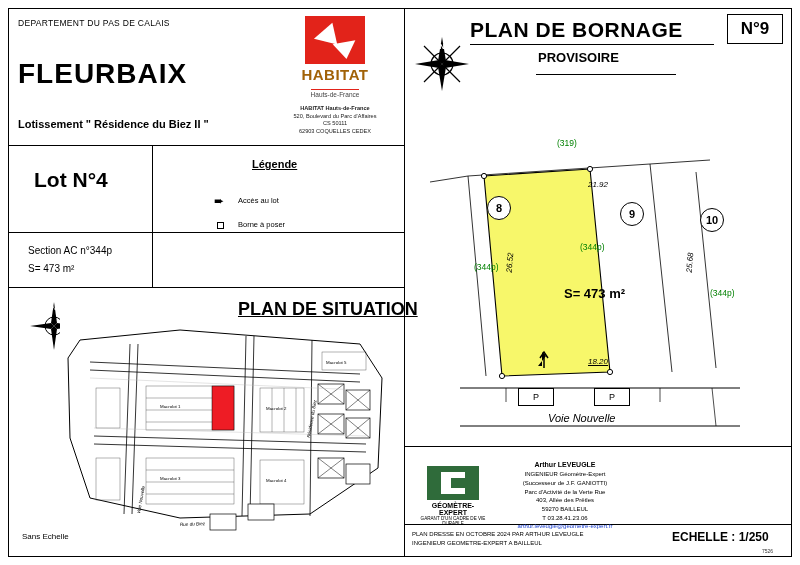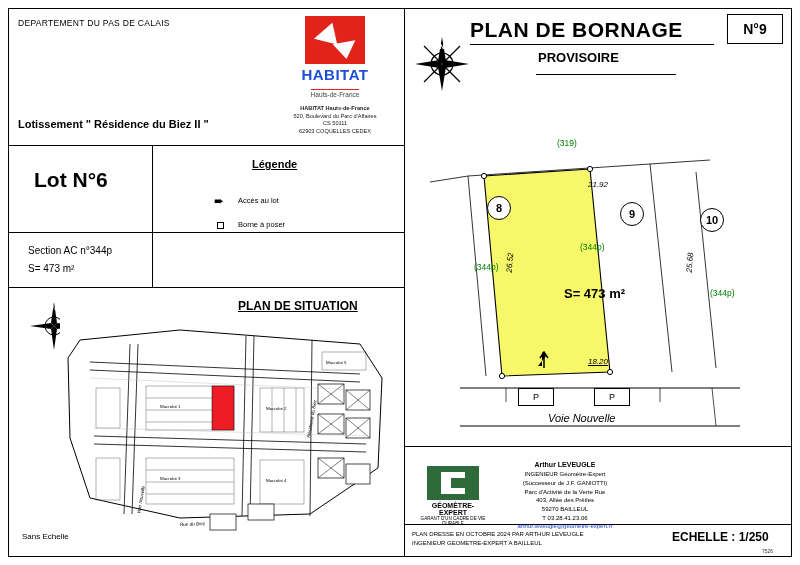--- a/index.html
+++ b/index.html
@@ -24,41 +24,41 @@
   .legende-title{position:absolute;left:246px;top:158px;font-size:11px;font-weight:bold;text-decoration:underline;margin-left:6px;}
   .leg-item{position:absolute;font-size:7.5px;}
   .leg-arrow{position:absolute;left:214px;top:196px;font-size:12px;line-height:10px;}
   .leg-square{position:absolute;left:217px;top:222px;width:5px;height:5px;border:1px solid #000;}
 
   
   .logo-box{position:absolute;left:280px;top:16px;width:110px;text-align:center;}
   .logo-red{width:60px;height:48px;margin:0 auto;background:#e2231a;position:relative;}
   .logo-red:after{content:"";position:absolute;left:11px;top:6px;width:0;height:0;border-left:14px solid transparent;border-right:10px solid transparent;border-bottom:20px solid #fff;transform:rotate(14deg);}
   .logo-red:before{content:"";position:absolute;right:8px;bottom:5px;width:0;height:0;border-left:11px solid transparent;border-right:12px solid transparent;border-top:17px solid #fff;transform:rotate(-10deg);}
-  .logo-name{font-size:15px;font-weight:bold;color:#1d4ed8;letter-spacing:.5px;margin-top:2px;}
+  .logo-name{font-size:15px;font-weight:bold;color:#a16207;letter-spacing:.5px;margin-top:2px;}
   .logo-sub{font-size:6.5px;color:#444;border-top:1px solid #e2231a;display:inline-block;padding-top:1px;margin-top:1px;}
   .logo-addr{font-size:5.6px;color:#222;line-height:1.35;margin-top:4px;}
   .logo-addr b{font-weight:bold;}
 
   
-  .ps-title{position:absolute;left:238px;top:299px;font-size:12px;font-weight:bold;text-decoration:underline;}
+  .ps-title{position:absolute;left:238px;top:299px;font-size:18px;font-weight:bold;text-decoration:underline;}
   .ps-box{position:absolute;left:60px;top:318px;width:340px;height:218px;overflow:hidden;}
   .ps-canvas{position:absolute;left:0;top:0;width:340px;height:218px;}
   .sansech{position:absolute;left:22px;top:532px;font-size:8px;}
 
   
   .compass-sm{position:absolute;left:28px;top:300px;width:52px;height:52px;}
   .compass-lg{position:absolute;left:414px;top:36px;width:56px;height:56px;}
 
   
   .r-title{position:absolute;left:470px;top:18px;font-size:21px;font-weight:bold;letter-spacing:.5px;}
   .r-title2{position:absolute;left:538px;top:50px;font-size:13px;font-weight:bold;}
   .r-underline{position:absolute;left:470px;top:44px;width:244px;height:1px;background:#000;}
   .r-underline2{position:absolute;left:536px;top:74px;width:140px;height:1px;background:#000;}
-  .no-box{position:absolute;left:727px;top:14px;width:54px;height:28px;border:1px solid #000;display:flex;align-items:center;justify-content:center;font-size:14px;font-weight:bold;}
+  .no-box{position:absolute;left:727px;top:14px;width:54px;height:28px;border:1px solid #000;display:flex;align-items:center;justify-content:center;font-size:17px;font-weight:bold;}
 
   .plan-area{position:absolute;left:410px;top:110px;width:382px;height:320px;}
 
   .lbl{position:absolute;font-size:8px;}
   .lbl-green{position:absolute;font-size:8.5px;color:#008000;}
   .lbl-it{font-style:italic;}
   .circ{position:absolute;width:22px;height:22px;border:1px solid #000;border-radius:50%;display:flex;align-items:center;justify-content:center;font-size:11px;font-weight:bold;background:#fff;}
   .surface-big{position:absolute;font-size:13px;font-weight:bold;}
   .voie-label{position:absolute;font-size:11px;font-style:italic;}
   .pbox{position:absolute;width:34px;height:16px;border:1px solid #000;display:flex;align-items:center;justify-content:center;font-size:9px;background:#fff;}
@@ -81,40 +81,41 @@
   .refnum{position:absolute;left:762px;top:548px;font-size:5px;color:#333;}
 </style>
 </head>
 <body>
 
 <div class="page">
   <div class="frame"></div>
   <div class="vdiv"></div>
 
   <div class="dept">DEPARTEMENT DU PAS DE CALAIS</div>
+  <div class="town">FLEURBAIX</div>
   <div class="lotis">Lotissement " Résidence du Biez II "</div>
 
   <div class="logo-box">
     <div class="logo-red"></div>
     <div class="logo-name">HABITAT</div>
     <div class="logo-sub">Hauts-de-France</div>
     <div class="logo-addr">
       <b>HABITAT Hauts-de-France</b><br>
       <span>520, Boulevard du Parc d'Affaires</span><br>
       <span>CS 50111</span><br>
       <span>62903 COQUELLES CEDEX</span>
     </div>
   </div>
 
   <div class="hline1"></div>
   <div class="hline2"></div>
   <div class="hline3"></div>
   <div class="vline-leg"></div>
 
-  <div class="lotno">Lot  N°6</div>
+  <div class="lotno">Lot  N°4</div>
   <div class="section">Section AC n°344p</div>
   <div class="surf">S= 473 m²</div>
 
   <div class="legende-title">Légende</div>
   <div class="leg-arrow">➨</div>
   <div class="leg-item" style="left:238px;top:196px;">Accès au lot</div>
   <div class="leg-square"></div>
   <div class="leg-item" style="left:238px;top:220px;">Borne à poser</div>
 
   <svg class="compass-sm" viewBox="0 0 52 52">

